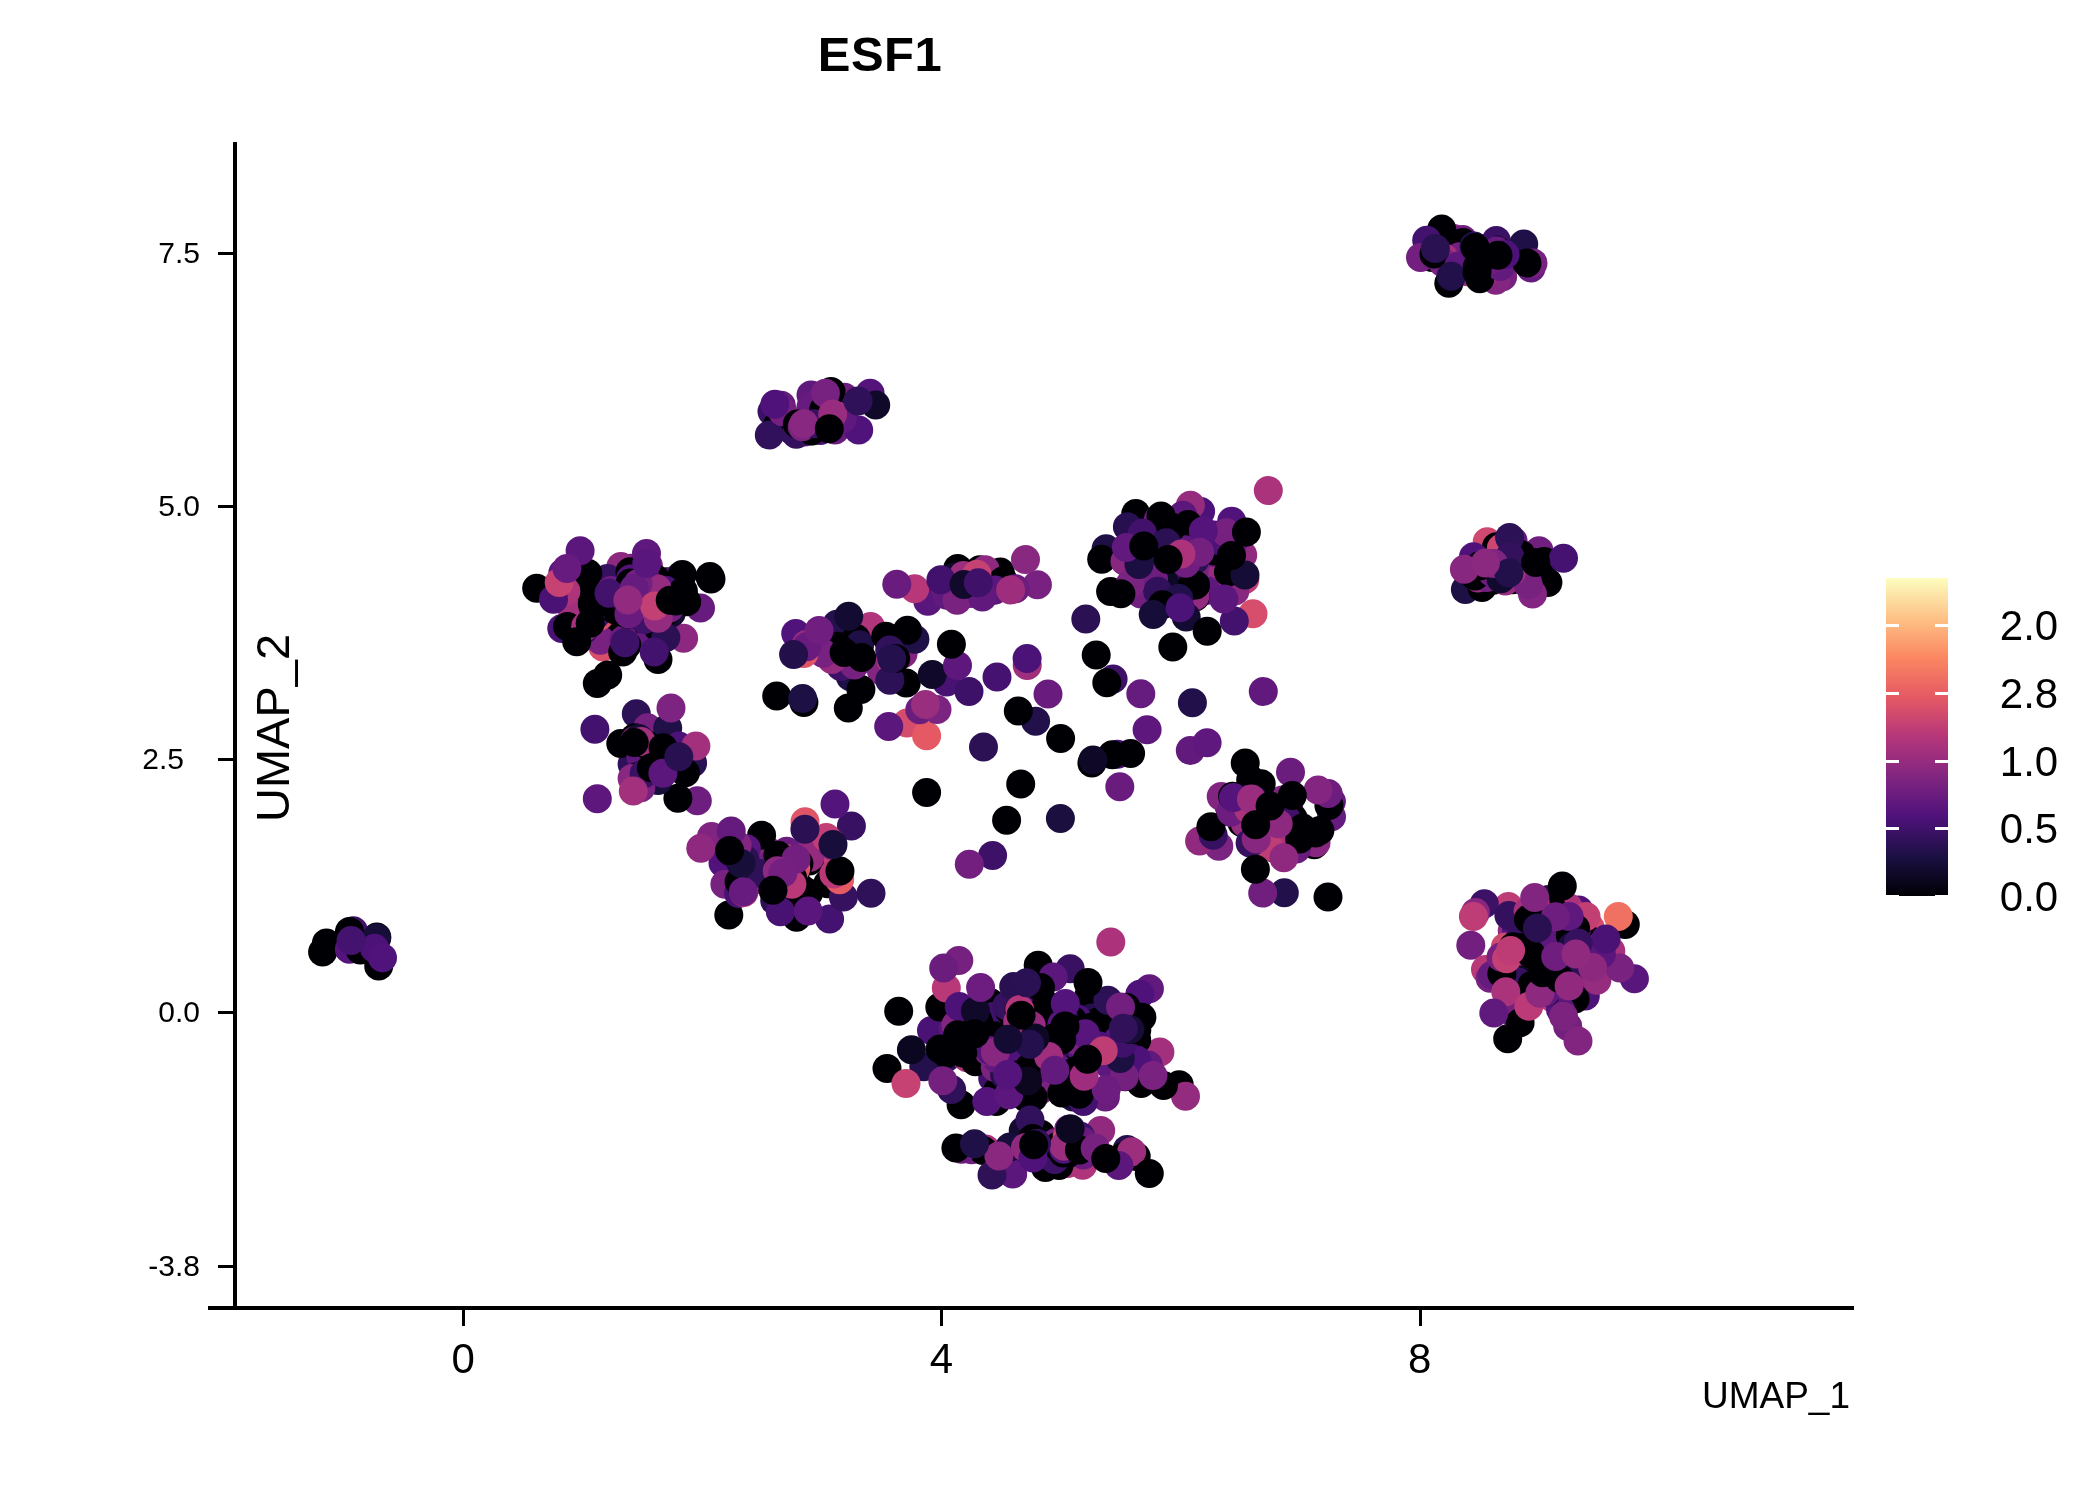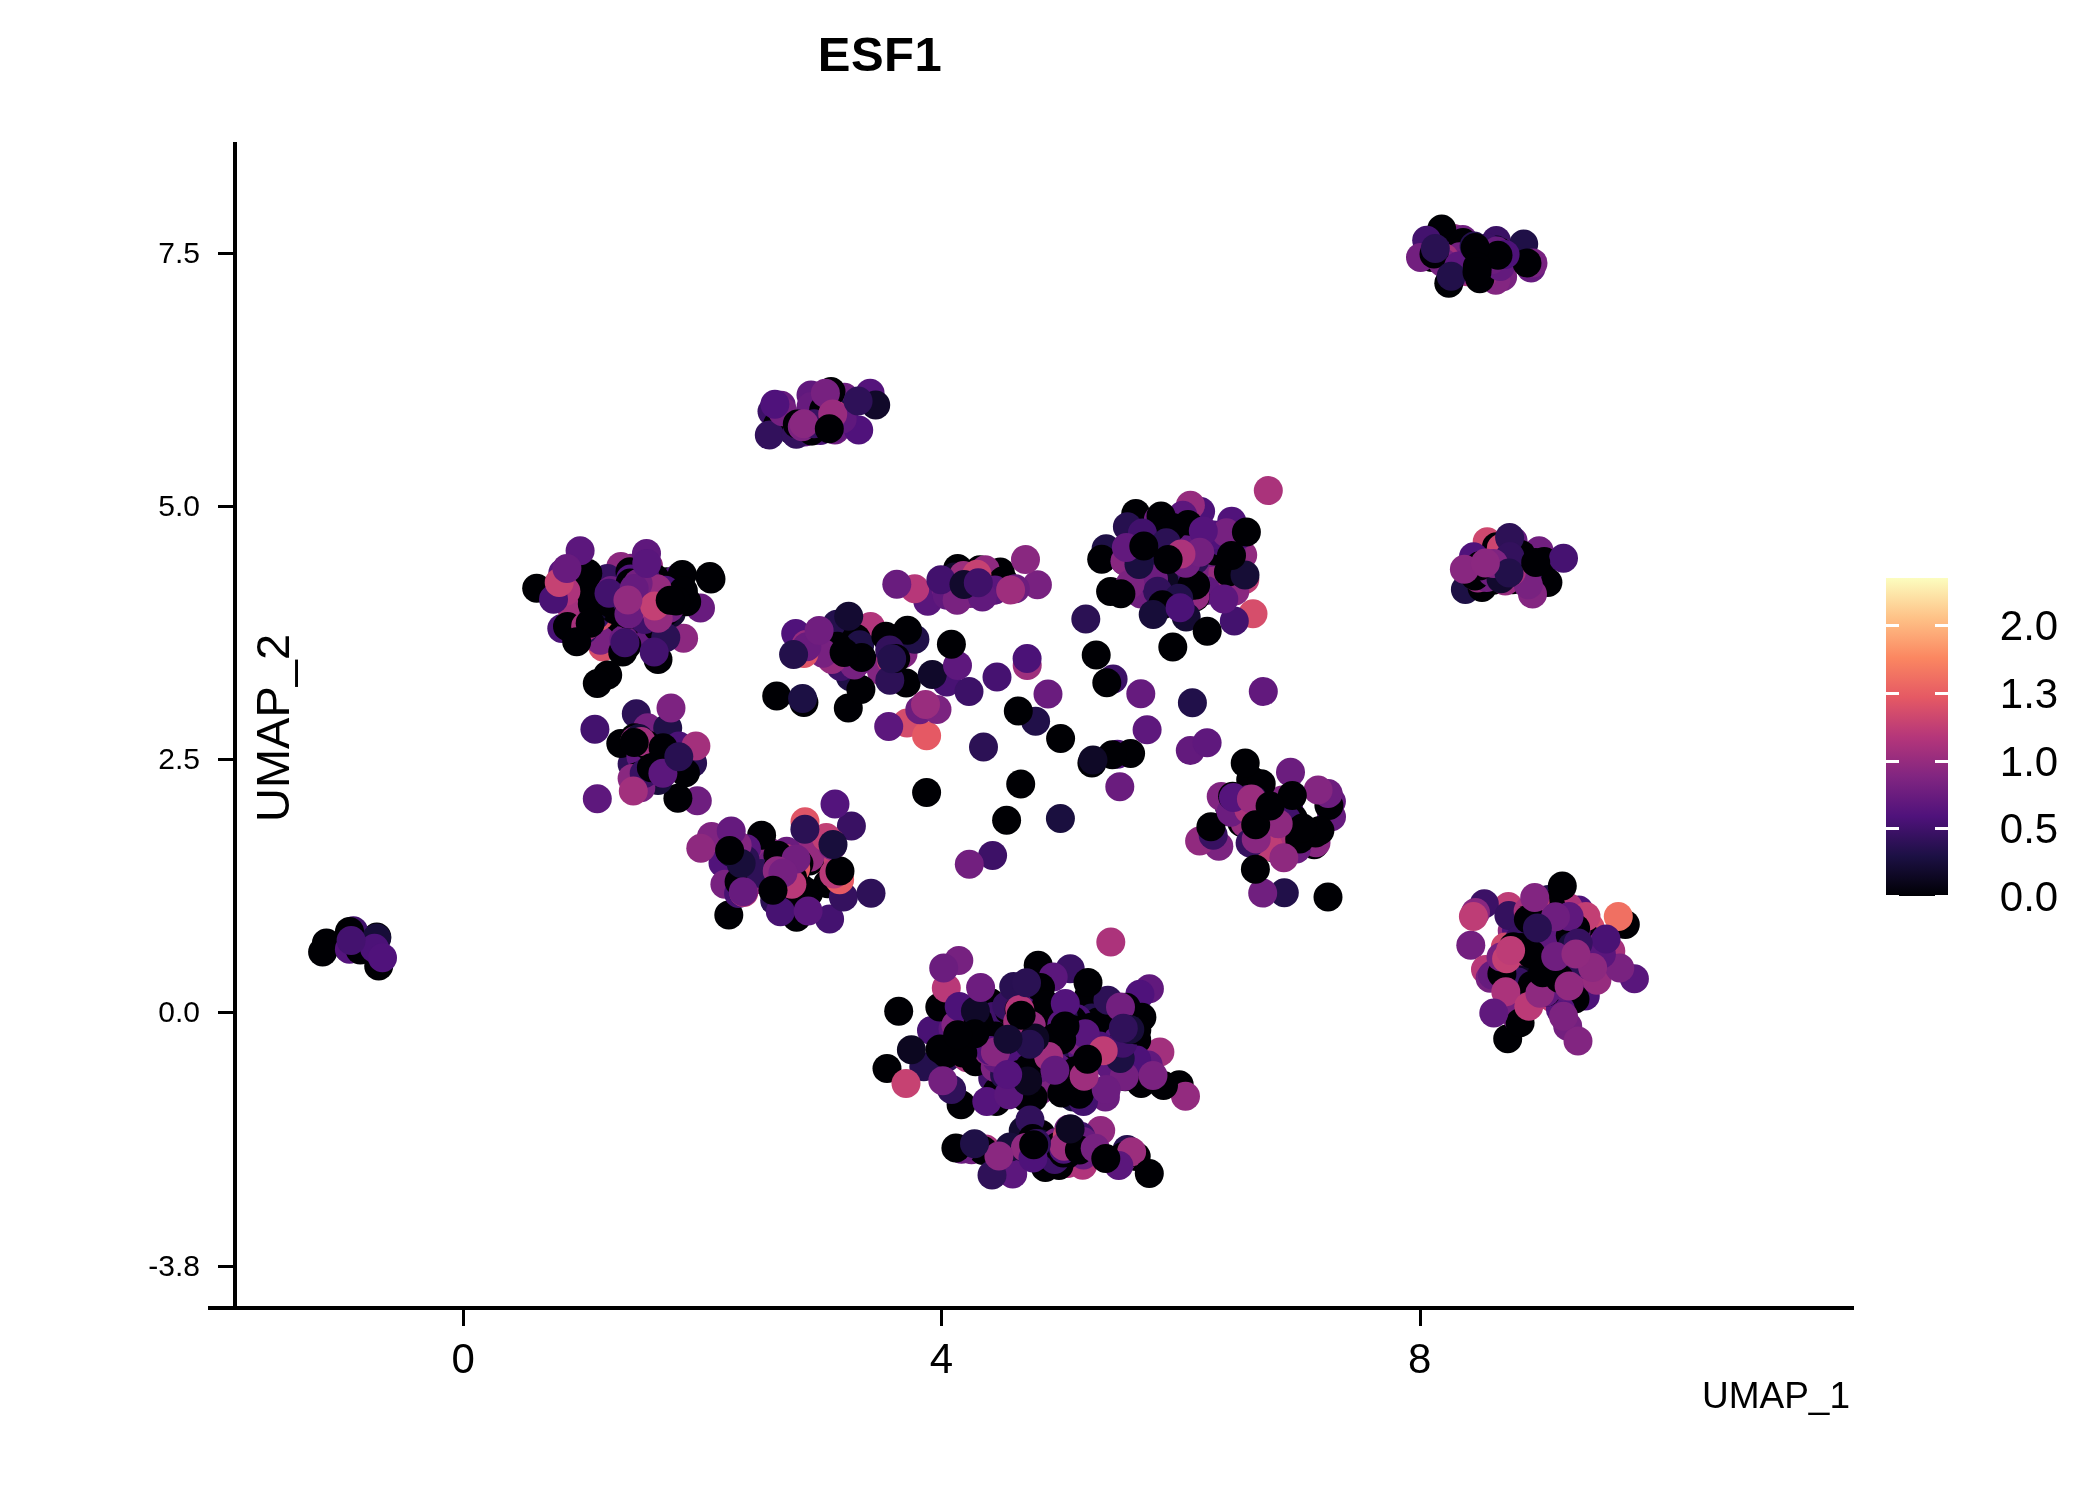--- a/index.html
+++ b/index.html
@@ -1294,21 +1294,21 @@
 
   <div id="y-axis-line"></div>
   <div id="x-axis-line"></div>
 
   <div id="y-ticks">
       <div class="y-tick-mark" style="top: 1264.51px;"></div>
       <div class="y-tick-label" style="top: 1244.51px; left: 20px;">-3.8</div>
       <div class="y-tick-mark" style="top: 1011.47px;"></div>
       <div class="y-tick-label" style="top: 991.47px; left: 20px;">0.0</div>
       <div class="y-tick-mark" style="top: 758.426px;"></div>
-      <div class="y-tick-label" style="top: 738.426px; left: 20px;">2.5</div>
+      <div class="y-tick-label" style="top: 738.426px; left: 4px;">2.5</div>
       <div class="y-tick-mark" style="top: 505.383px;"></div>
       <div class="y-tick-label" style="top: 485.383px; left: 20px;">5.0</div>
       <div class="y-tick-mark" style="top: 252.339px;"></div>
       <div class="y-tick-label" style="top: 232.339px; left: 20px;">7.5</div>
     </div>
   <div id="x-ticks">
       <div class="x-tick-mark" style="left: 462.156px;"></div>
       <div class="x-tick-label" style="left: 403.156px; top: 1338px;">0</div>
       <div class="x-tick-mark" style="left: 940.378px;"></div>
       <div class="x-tick-label" style="left: 881.378px; top: 1338px;">4</div>
@@ -1331,18 +1331,18 @@
         <div class="legend-tick-right" style="top: 181.681px;"></div>
         <div class="legend-tick-left" style="top: 114.021px;"></div>
         <div class="legend-tick-right" style="top: 114.021px;"></div>
         <div class="legend-tick-left" style="top: 46.3617px;"></div>
         <div class="legend-tick-right" style="top: 46.3617px;"></div>
       </div>
     <div id="legend-labels">
         <div class="legend-label" style="top: 298px;">0.0</div>
         <div class="legend-label" style="top: 230.34px;">0.5</div>
         <div class="legend-label" style="top: 162.681px;">1.0</div>
-        <div class="legend-label" style="top: 95.0213px;">1.3</div>
+        <div class="legend-label" style="top: 95.0213px;">2.8</div>
         <div class="legend-label" style="top: 27.3617px;">2.0</div>
       </div>
   </div>
 
 </div>
 
 </body></html>

